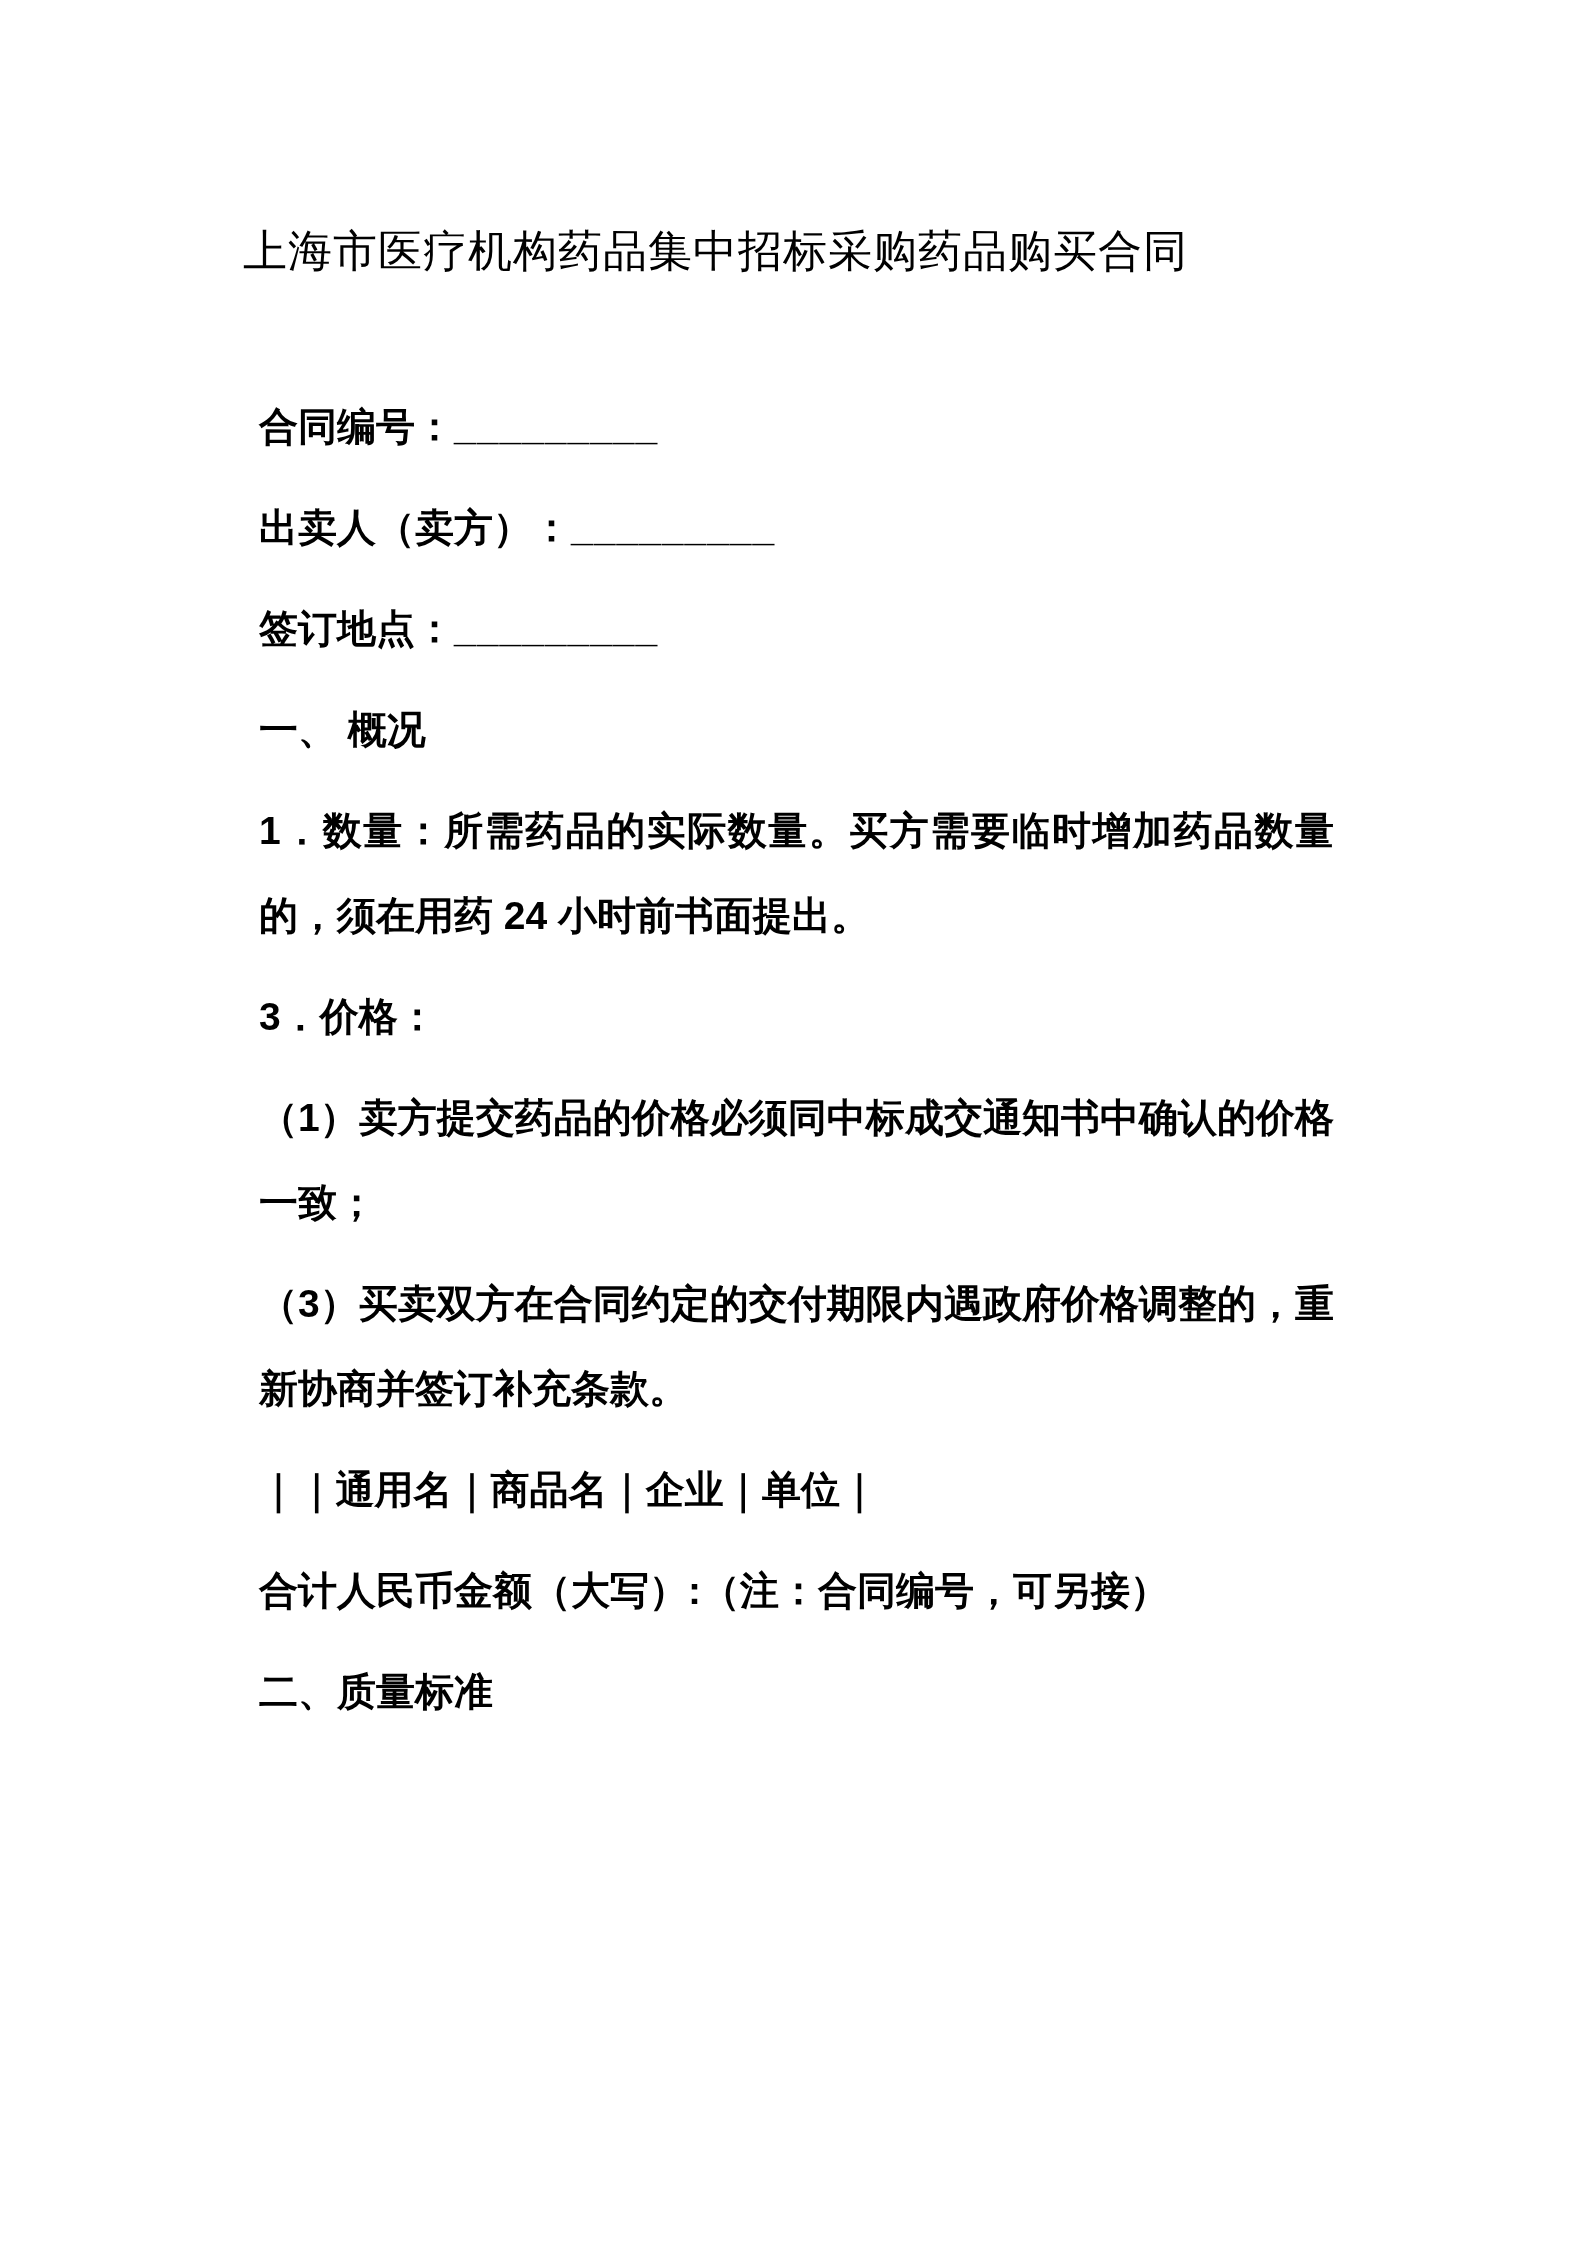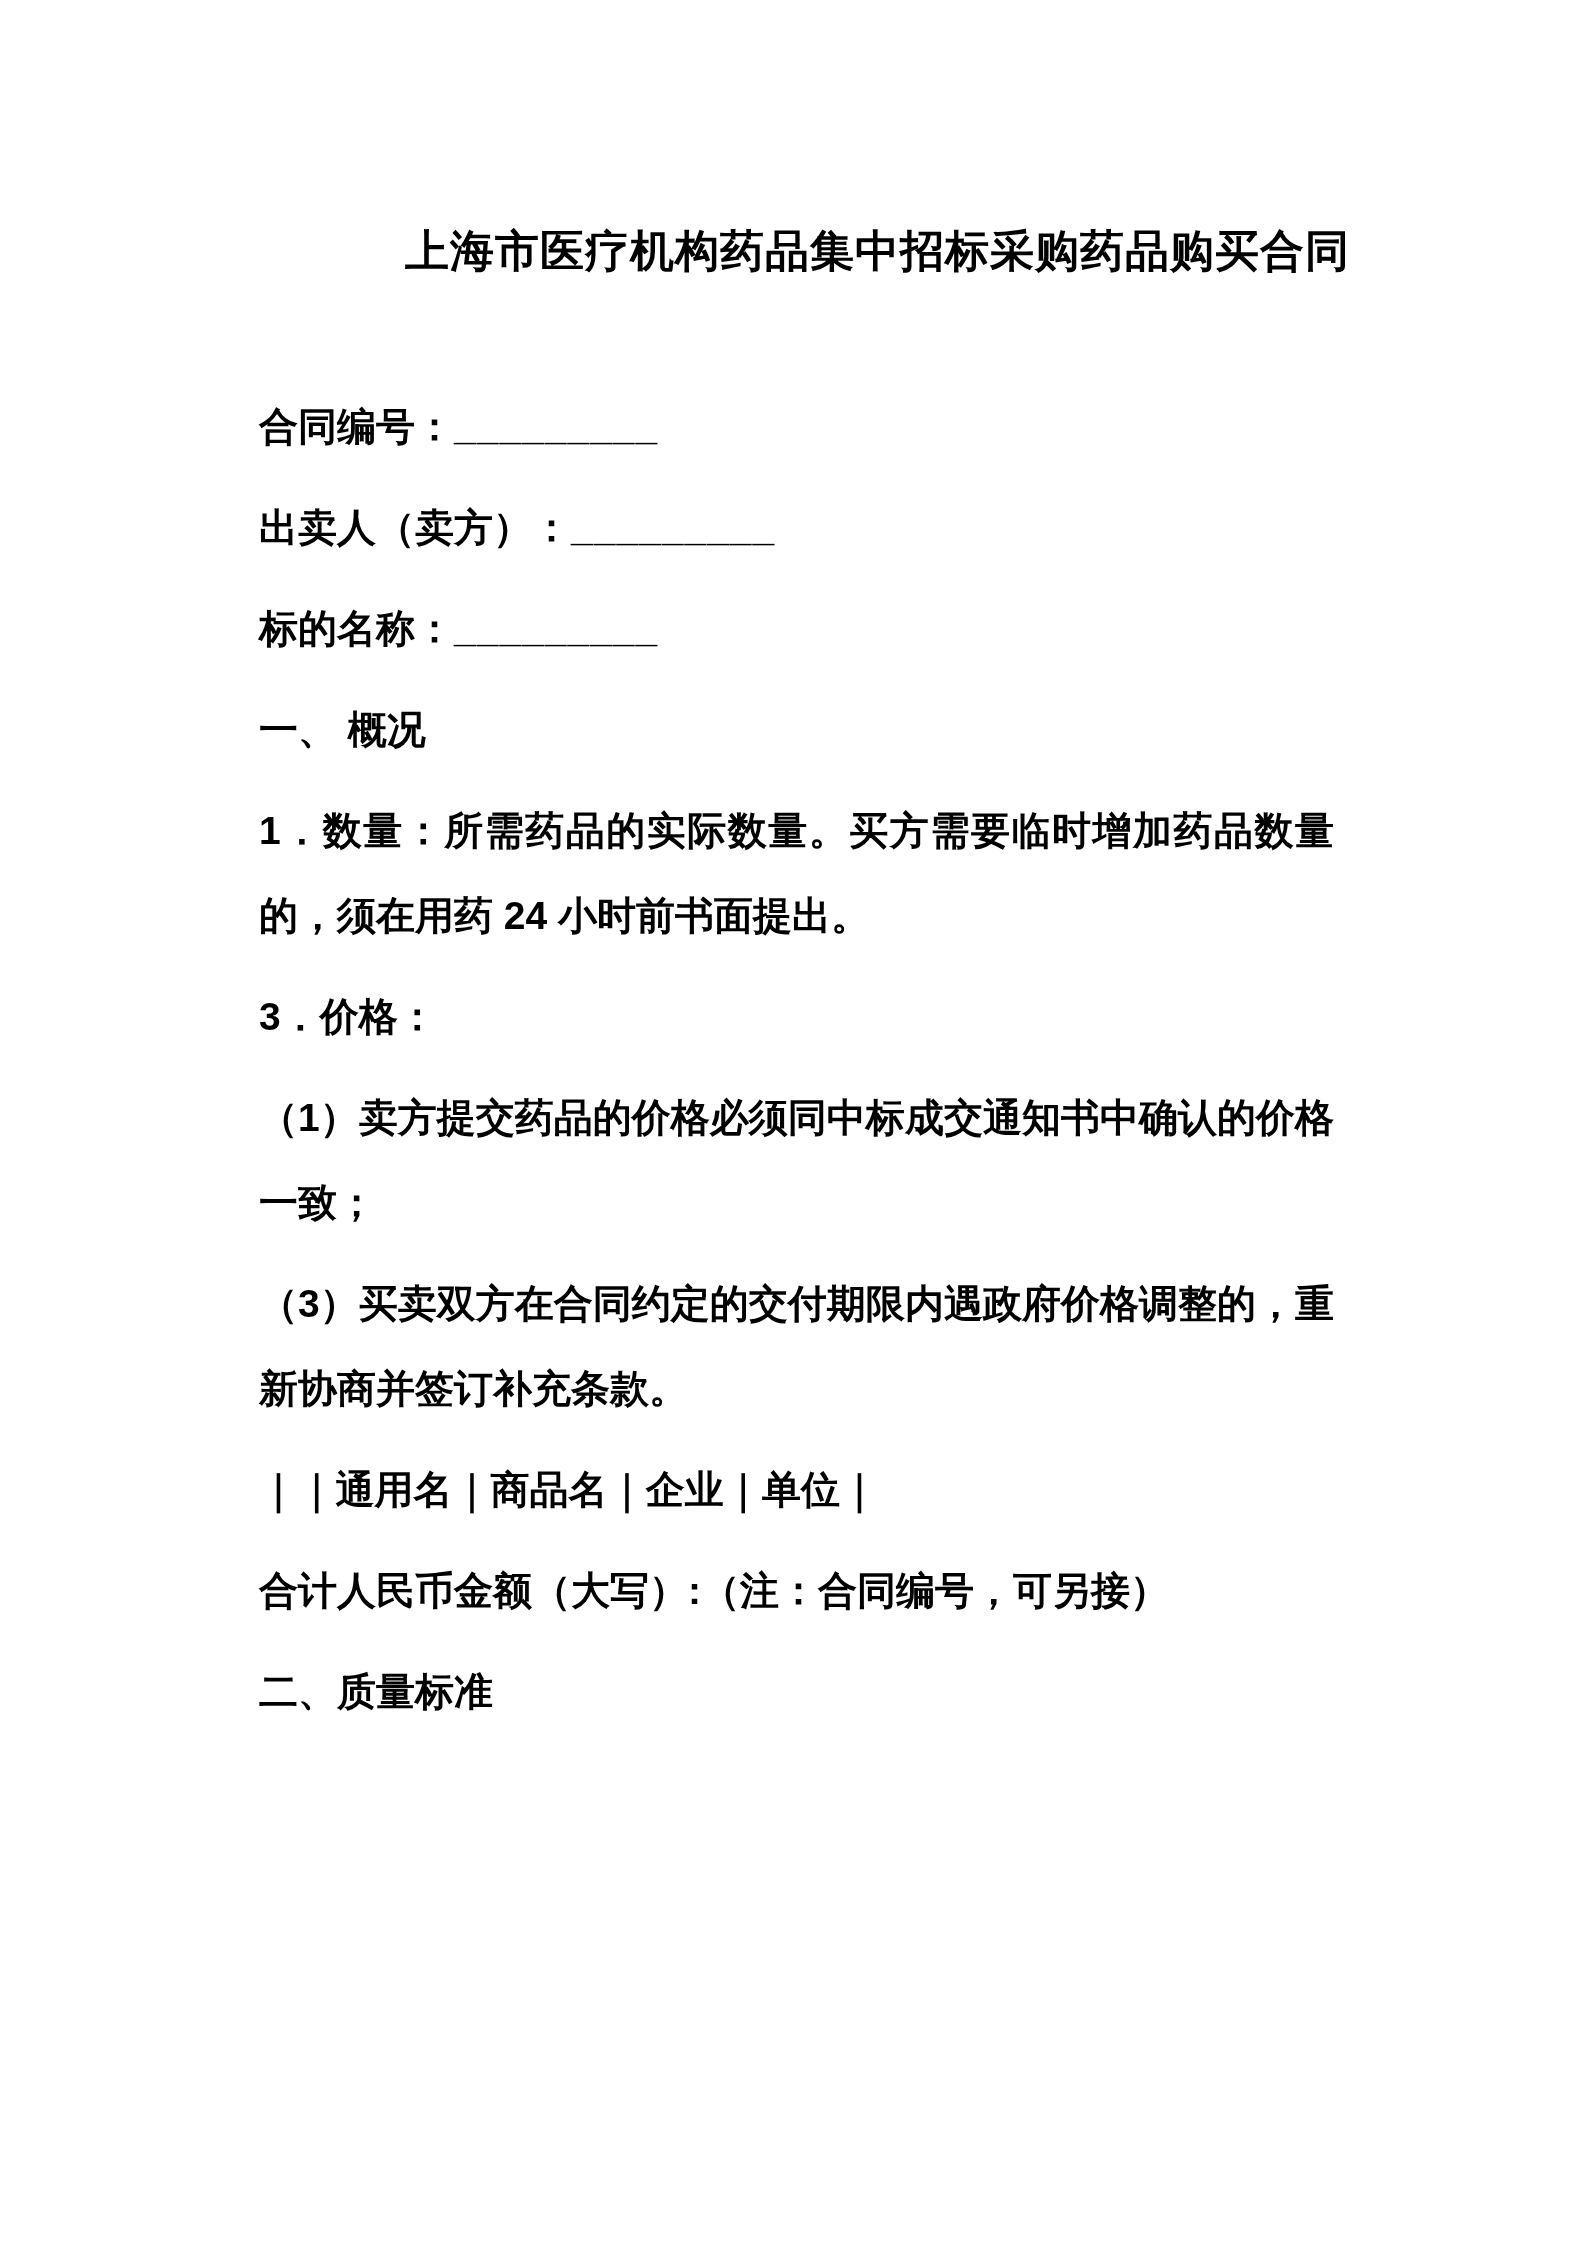--- a/index.html
+++ b/index.html
@@ -15,22 +15,22 @@
     background: #ffffff;
     color: #000000;
     font-family: "Liberation Sans", "DejaVu Sans", sans-serif;
     font-weight: 700;
     padding: 222px 236px 0 243px;
     overflow: hidden;
   }
   .title {
     font-size: 44px;
     line-height: 58px;
-    font-weight: 700;
-    text-align: right;
+    font-weight: 400;
+    text-align: left;
     margin: 0 0 104px 0;
     letter-spacing: 1px;
   }
   .body p {
     font-size: 39px;
     line-height: 85px;
     margin: 16px;
     font-weight: 700;
     word-break: break-all;
   }
@@ -48,21 +48,21 @@
 
   <h1 class="title">上海市医疗机构药品集中招标采购药品购买合同</h1>
 
   <div class="body">
 
     <p class="para"><span class="label">合同编号：</span><span class="blank">_________</span></p>
 
 
     <p class="para"><span class="label">出卖人（卖方）：</span><span class="blank">_________</span></p>
 
-    <p class="para"><span class="label">标的名称：</span><span class="blank">_________</span></p>
+    <p class="para"><span class="label">签订地点：</span><span class="blank">_________</span></p>
 
 
     <p class="para">一、 概况</p>
 
     <p class="para justify">1．数量：所需药品的实际数量。买方需要临时增加药品数量的，须在用药 24 小时前书面提出。</p>
 
     <p class="para">3．价格：</p>
 
     <p class="para justify">（1）卖方提交药品的价格必须同中标成交通知书中确认的价格一致；</p>
 

